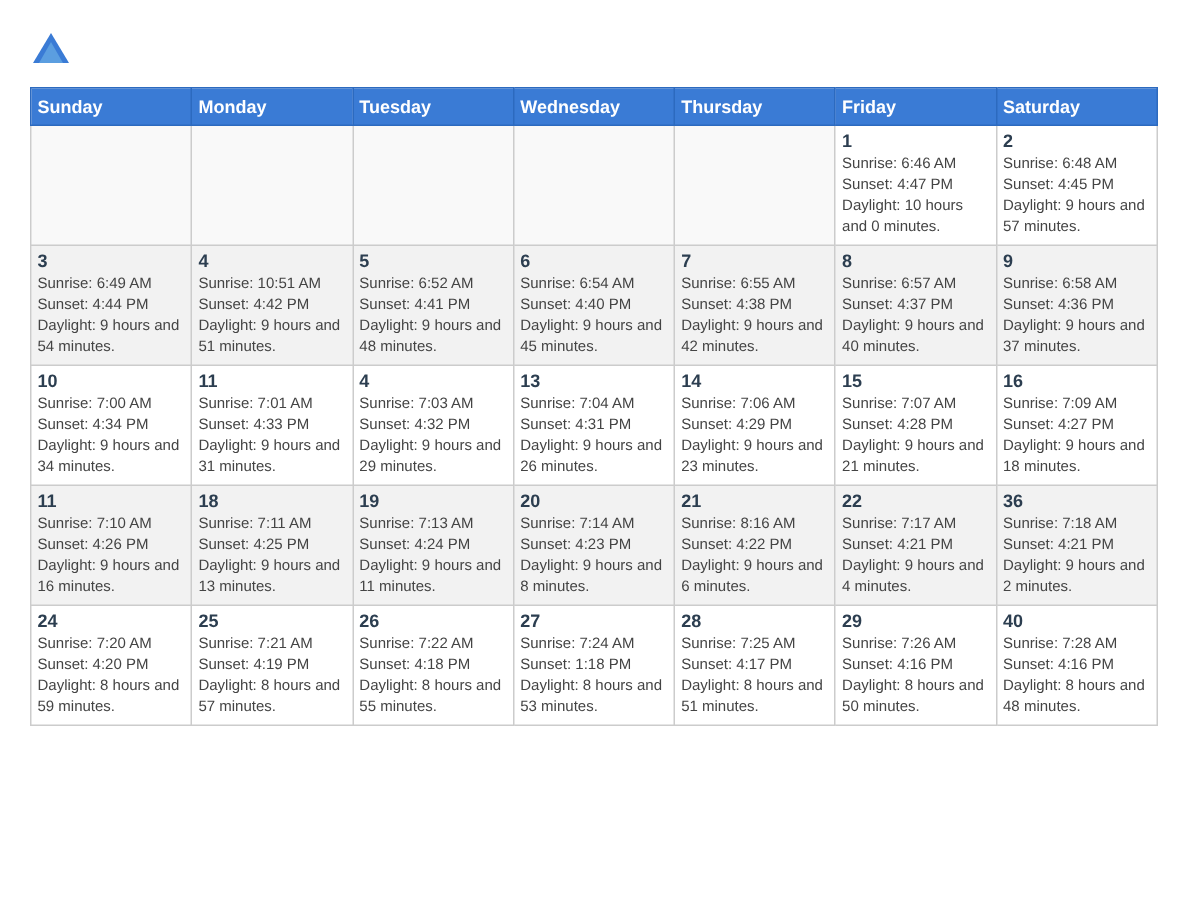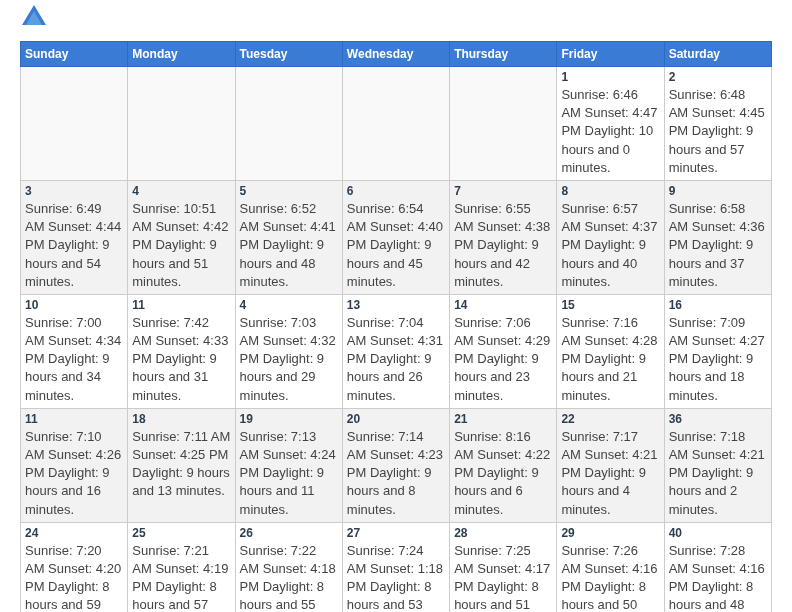--- a/index.html
+++ b/index.html
@@ -6,21 +6,21 @@
     body {
       width: 792px;
       height: 612px;
       font-family: Arial, sans-serif;
       background: #fff;
       overflow: hidden;
     }
     .page {
       width: 792px;
       height: 612px;
-      padding: 3px 20px 10px 20px;
+      padding: 20px 20px 10px 20px;
     }
     .header {
       display: flex;
       justify-content: space-between;
       align-items: flex-start;
       margin-bottom: 10px;
     }
     .logo {
       display: flex;
       align-items: center;
@@ -80,21 +80,21 @@
       background: #f2f2f2;
     }
     .day-num {
       font-size: 12px;
       font-weight: bold;
       color: #2c3e50;
       display: block;
       margin-bottom: 2px;
     }
     .day-info {
-      font-size: 13px;
+      font-size: 10px;
       color: #444;
       line-height: 1.4;
     }
   </style>
 </head>
 <body>
 
 <div class="page">
   <div class="header">
     <div class="logo">
@@ -201,21 +201,21 @@
         <tr>
           <td>
             <span class="day-num">10</span>
             <div class="day-info">Sunrise: 7:00 AM
 Sunset: 4:34 PM
 Daylight: 9 hours
 and 34 minutes.</div>
           </td>
           <td>
             <span class="day-num">11</span>
-            <div class="day-info">Sunrise: 7:42 AM
+            <div class="day-info">Sunrise: 7:01 AM
 Sunset: 4:33 PM
 Daylight: 9 hours
 and 31 minutes.</div>
           </td>
           <td>
             <span class="day-num">4</span>
             <div class="day-info">Sunrise: 7:03 AM
 Sunset: 4:32 PM
 Daylight: 9 hours
 and 29 minutes.</div>
@@ -229,21 +229,21 @@
           </td>
           <td>
             <span class="day-num">14</span>
             <div class="day-info">Sunrise: 7:06 AM
 Sunset: 4:29 PM
 Daylight: 9 hours
 and 23 minutes.</div>
           </td>
           <td>
             <span class="day-num">15</span>
-            <div class="day-info">Sunrise: 7:16 AM
+            <div class="day-info">Sunrise: 7:07 AM
 Sunset: 4:28 PM
 Daylight: 9 hours
 and 21 minutes.</div>
           </td>
           <td>
             <span class="day-num">16</span>
             <div class="day-info">Sunrise: 7:09 AM
 Sunset: 4:27 PM
 Daylight: 9 hours
 and 18 minutes.</div>

